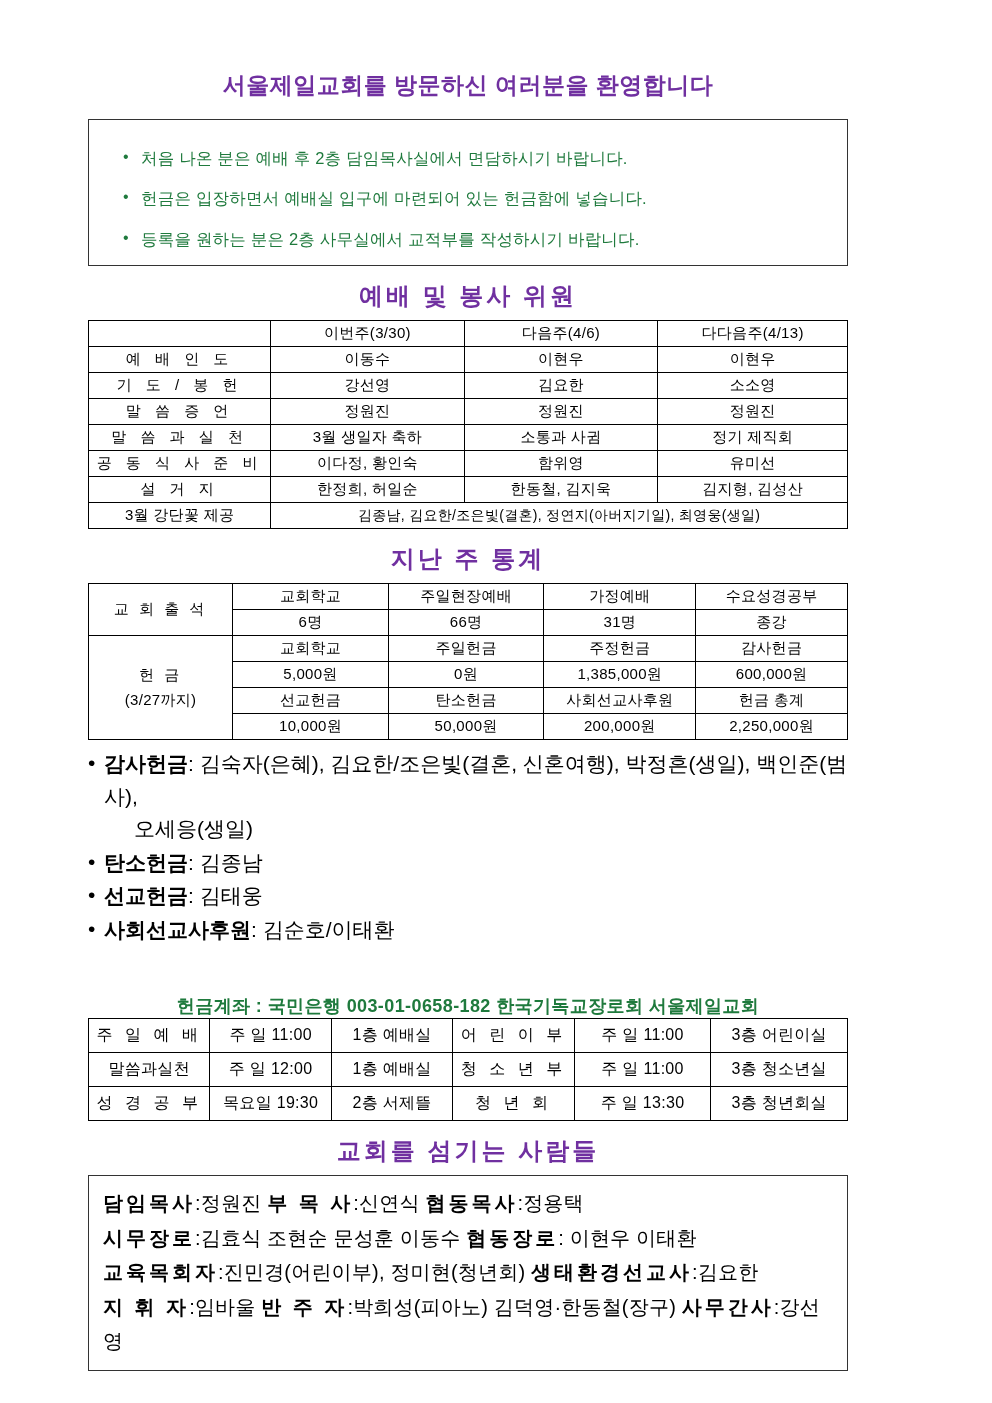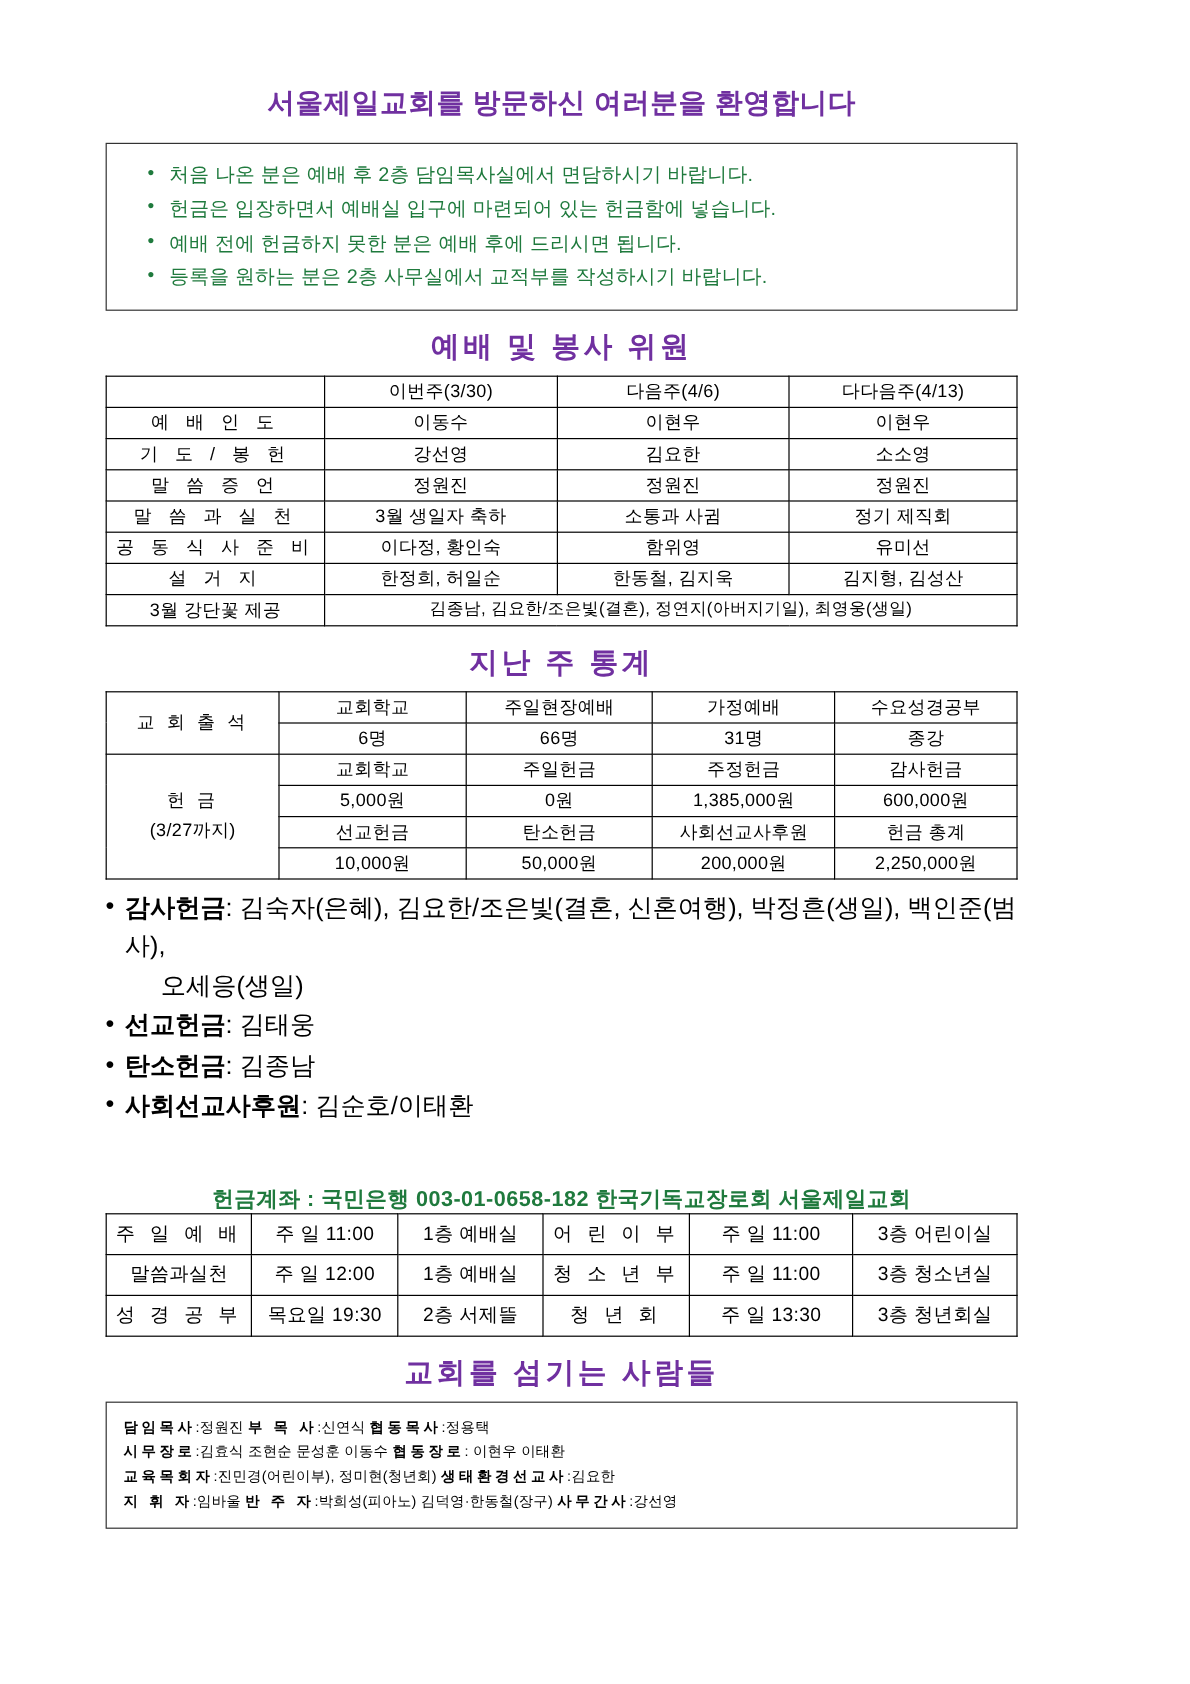--- a/index.html
+++ b/index.html
@@ -51,20 +51,21 @@
     margin: 0;
     padding: 0;
   }
   .notice-list li {
     color: #1f7a3d;
     font-size: 16.5px;
     line-height: 1.72;
     padding-left: 22px;
     position: relative;
     letter-spacing: 0.2px;
+    margin-top: 12px;
   }
   .notice-list li::before {
     content: "\2022";
     position: absolute;
     left: 4px;
     top: -1px;
     font-size: 16px;
   }
 
   
@@ -137,39 +138,38 @@
   }
   .sched-table .sp { letter-spacing: 4px; margin-top: 22px; }
 
   
   .staff-box {
     border: 1px solid #333333;
     padding: 10px 14px 12px 14px;
     margin-top: 6px;
   }
   .staff-box .line {
-    font-size: 12px;
+    font-size: 20px;
     line-height: 1.72;
     letter-spacing: 0.2px;
   }
   .staff-box b { font-weight: bold; }
   .sp2 { letter-spacing: 3px; }
 </style>
 </head>
 <body>
 
 <div class="page">
 
   <div class="welcome-title">서울제일교회를 방문하신 여러분을 환영합니다</div>
 
   <div class="notice-box">
     <ul class="notice-list">
       <li>처음 나온 분은 예배 후 2층 담임목사실에서 면담하시기 바랍니다.</li>
       <li>헌금은 입장하면서 예배실 입구에 마련되어 있는 헌금함에 넣습니다.</li>
-      <li>예배 전에 헌금하지 못한 분은 예배 후에 드리시면 됩니다.</li>
       <li>등록을 원하는 분은 2층 사무실에서 교적부를 작성하시기 바랍니다.</li>
     </ul>
   </div>
 
   <div class="section-title">예배 및 봉사 위원</div>
   <table class="duty-table">
     <colgroup>
       <col style="width:24%">
         <col style="width:25.5%">
         <col style="width:25.5%">
@@ -278,24 +278,24 @@
       </tr>
     </tbody>
   </table>
 
   <ul class="offer-list">
     <li>
       <span class="k">감사헌금</span><span>: </span><span>김숙자(은혜), 김요한/조은빛(결혼, 신혼여행), 박정흔(생일), 백인준(범사),</span>
       <div class="cont">오세응(생일)</div>
     </li>
     <li>
-      <span class="k">선교헌금</span><span>: </span><span>김태웅</span>
+      <span class="k">탄소헌금</span><span>: </span><span>김종남</span>
     </li>
     <li>
-      <span class="k">탄소헌금</span><span>: </span><span>김종남</span>
+      <span class="k">선교헌금</span><span>: </span><span>김태웅</span>
     </li>
     <li>
       <span class="k">사회선교사후원</span><span>: </span><span>김순호/이태환</span>
     </li>
   </ul>
 
   <div class="account-line">헌금계좌 : 국민은행 003-01-0658-182 한국기독교장로회 서울제일교회</div>
 
   <table class="sched-table">
     <colgroup>

